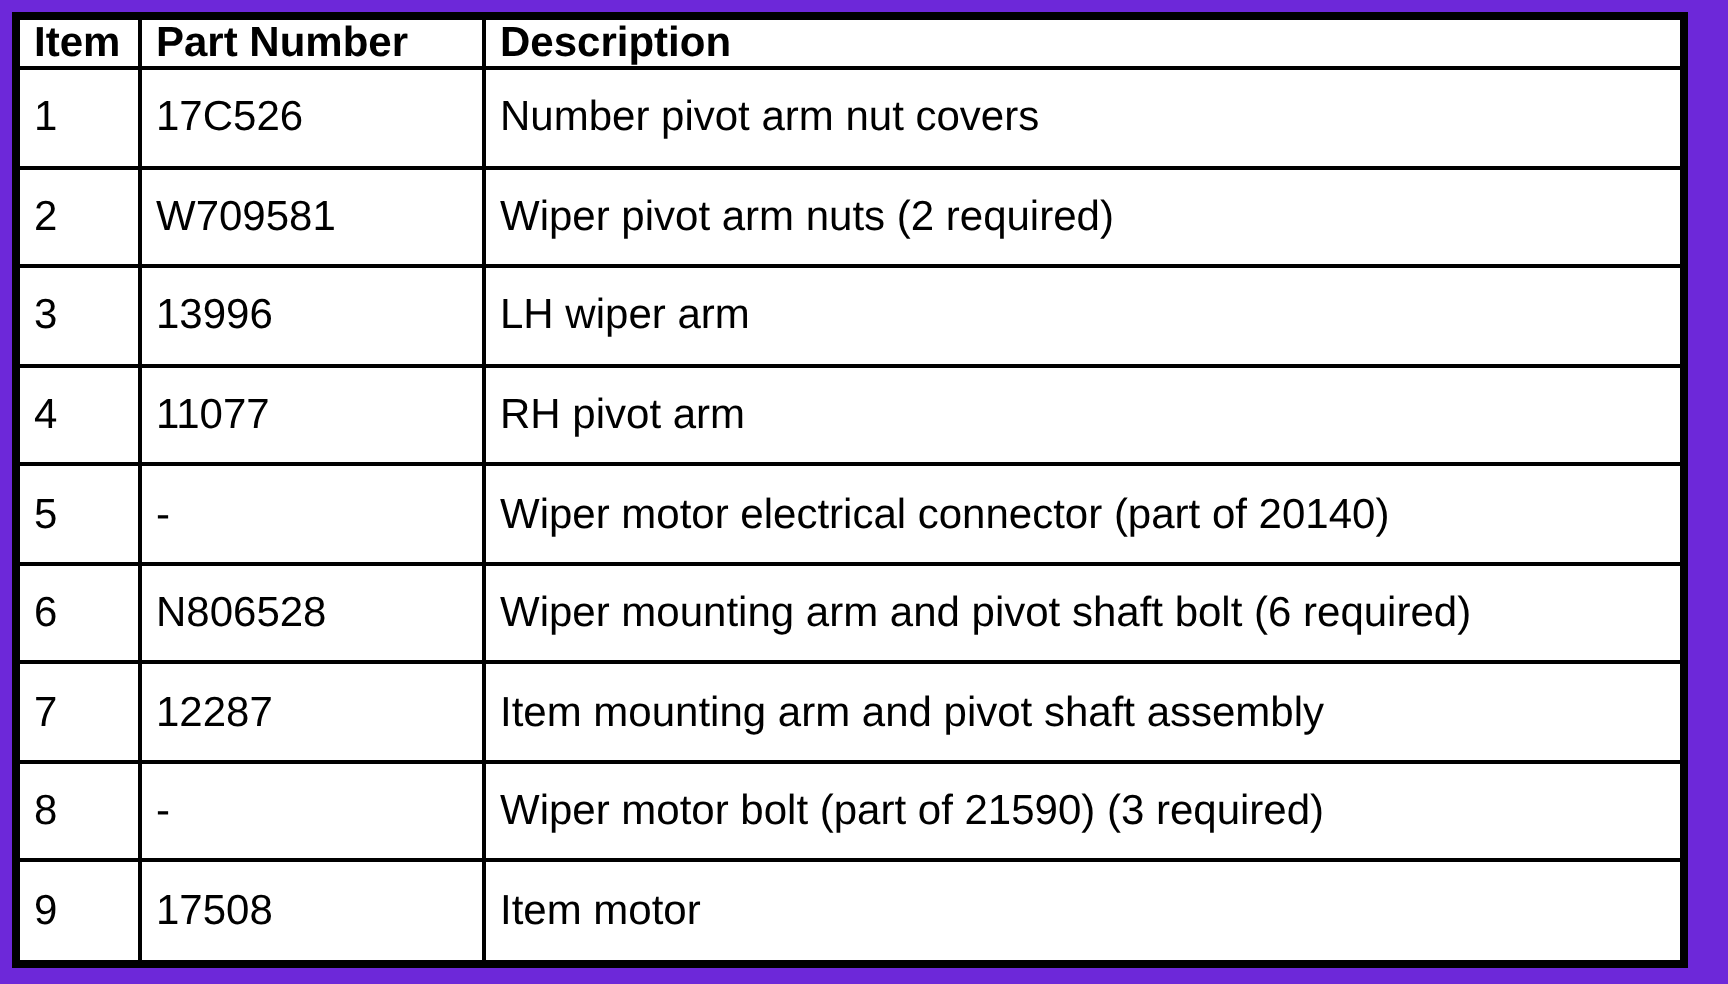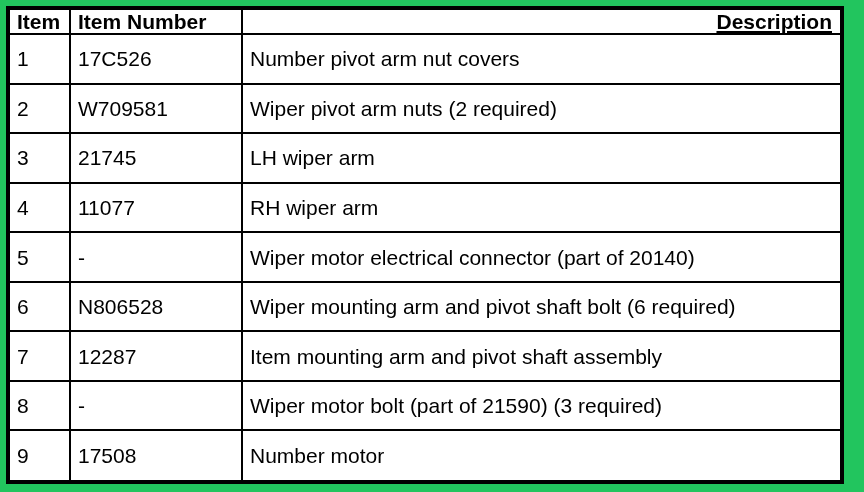--- a/index.html
+++ b/index.html
@@ -8,21 +8,21 @@
     background: #ffffff;
     width: 864px;
     height: 492px;
     font-family: "Liberation Sans", sans-serif;
     color: #000000;
   }
   .page {
     position: relative;
     width: 864px;
     height: 492px;
-    background: #22c55e;
+    background: #6d28d9;
     overflow: hidden;
   }
   table.parts-table {
     position: absolute;
     left: 6px;
     top: 6px;
     width: 834px;
     height: 478px;
     border-collapse: collapse;
     table-layout: fixed;
@@ -37,67 +37,66 @@
     vertical-align: middle;
     padding: 0 8px 0 7px;
     white-space: nowrap;
     overflow: hidden;
   }
   table.parts-table th {
     font-weight: bold;
     text-align: left;
   }
   table.parts-table th.col-description {
-    text-align: right;
-    text-decoration: underline;
+    text-align: left;
   }
   col.col-item        { width: 62px;  }
   col.col-partnumber  { width: 172px; }
   col.col-description { width: 600px; }
 </style>
 </head>
 <body>
 
 <div class="page">
   <table class="parts-table">
     <colgroup>
       <col class="col-item">
       <col class="col-partnumber">
       <col class="col-description">
     </colgroup>
     <thead>
       <tr>
         <th class="col-item">Item</th>
-        <th class="col-partnumber">Item Number</th>
+        <th class="col-partnumber">Part Number</th>
         <th class="col-description">Description</th>
       </tr>
     </thead>
     <tbody>
   <tr>
     <td>1</td>
     <td>17C526</td>
     <td>Number pivot arm nut covers</td>
   </tr>
 
   <tr>
     <td>2</td>
     <td>W709581</td>
     <td>Wiper pivot arm nuts (2 required)</td>
   </tr>
 
   <tr>
     <td>3</td>
-    <td>21745</td>
+    <td>13996</td>
     <td>LH wiper arm</td>
   </tr>
 
   <tr>
     <td>4</td>
     <td>11077</td>
-    <td>RH wiper arm</td>
+    <td>RH pivot arm</td>
   </tr>
 
   <tr>
     <td>5</td>
     <td>-</td>
     <td>Wiper motor electrical connector (part of 20140)</td>
   </tr>
 
   <tr>
     <td>6</td>
@@ -113,17 +112,17 @@
 
   <tr>
     <td>8</td>
     <td>-</td>
     <td>Wiper motor bolt (part of 21590) (3 required)</td>
   </tr>
 
   <tr>
     <td>9</td>
     <td>17508</td>
-    <td>Number motor</td>
+    <td>Item motor</td>
   </tr>
 </tbody>
   </table>
 </div>
 
 </body></html>

